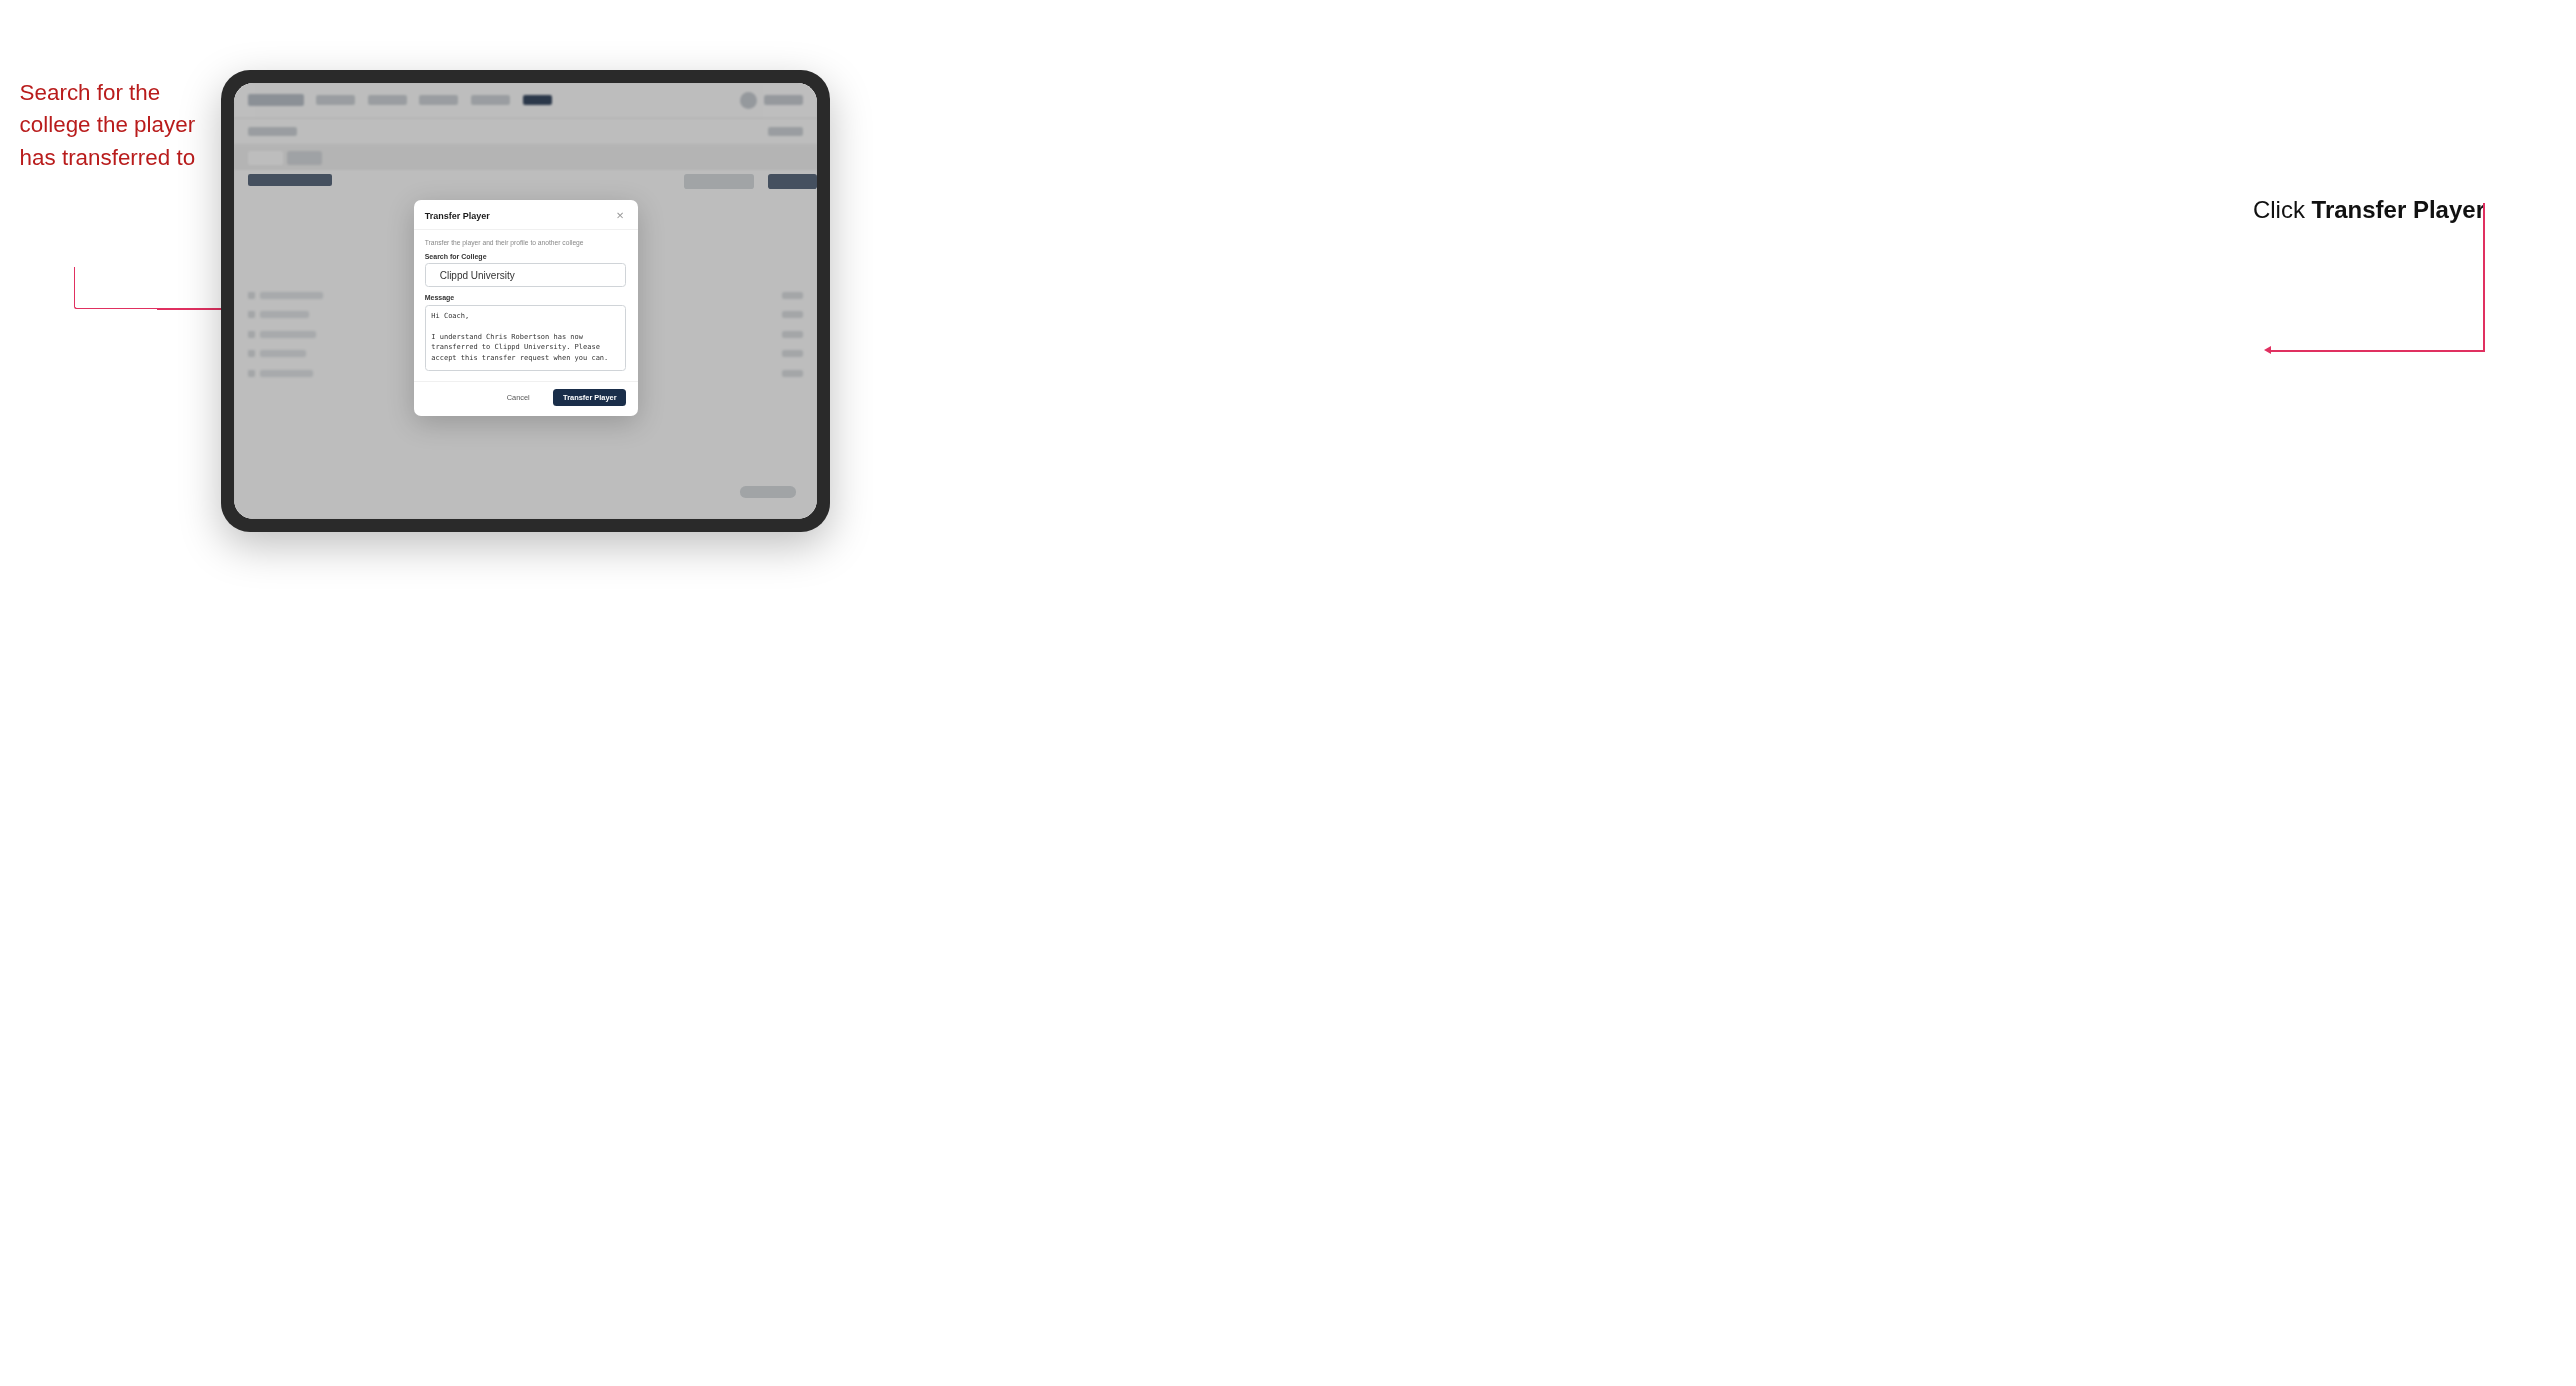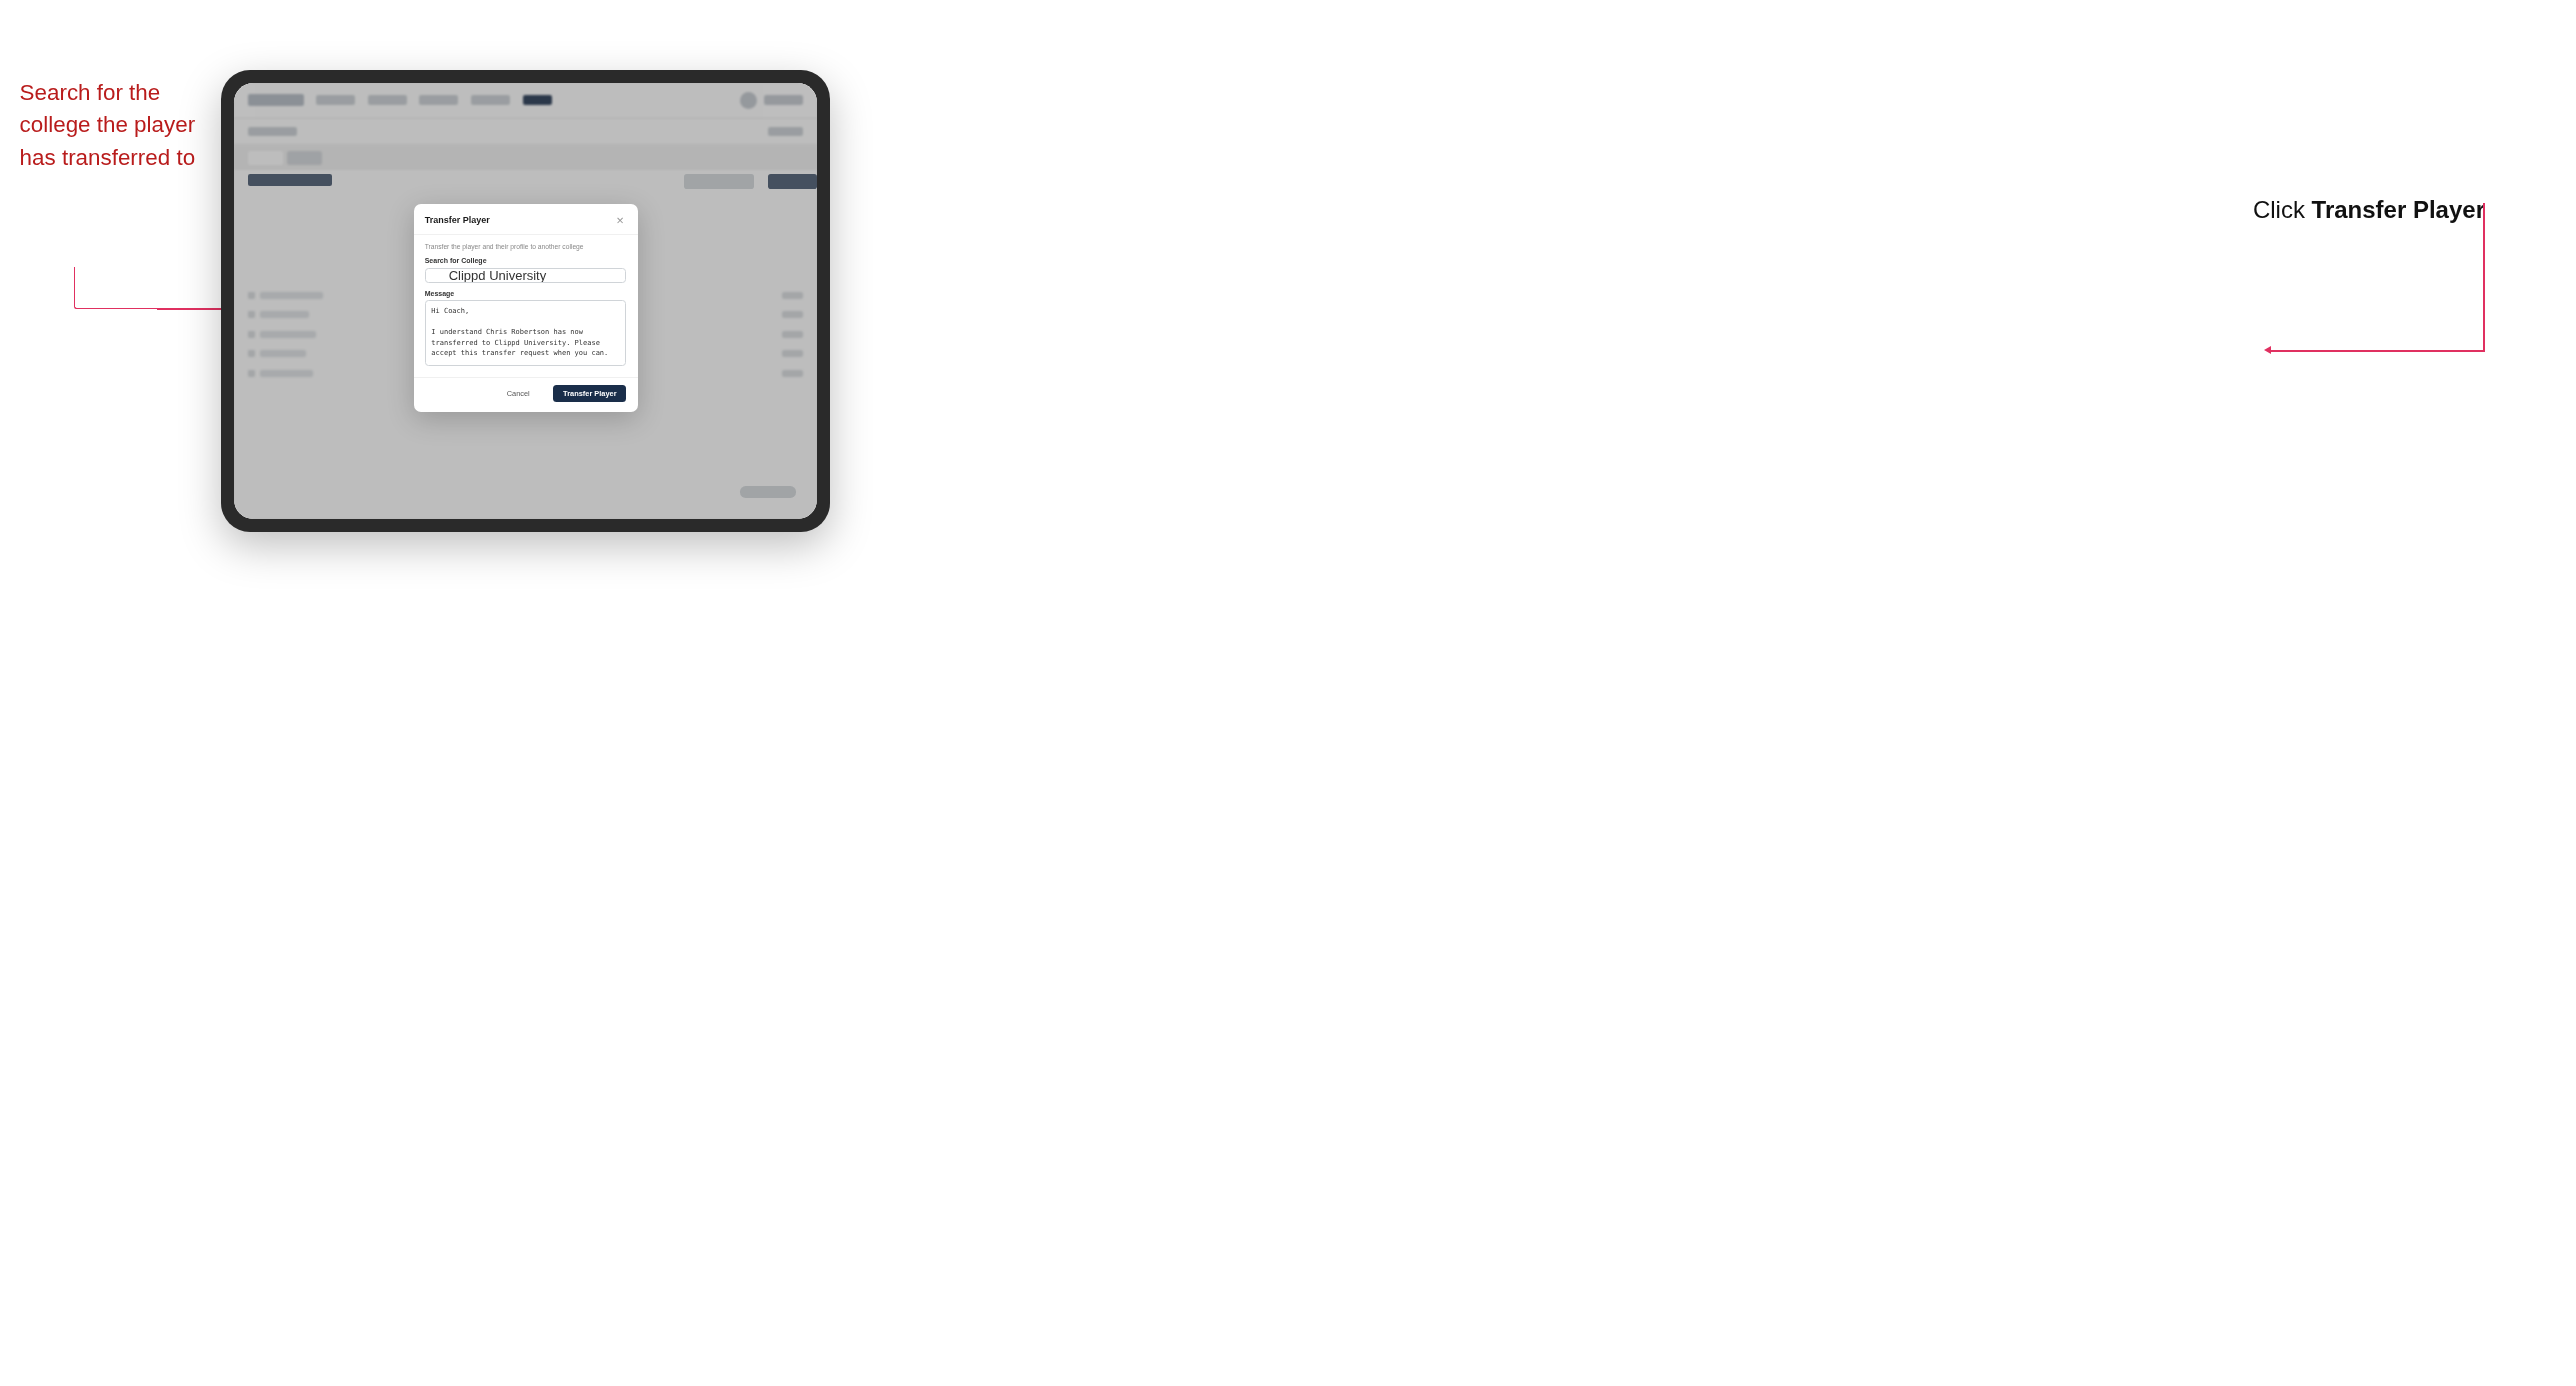--- a/index.html
+++ b/index.html
@@ -285,25 +285,25 @@
       margin-bottom: 7px;
     }
     .modal-label {
       font-size: 7px;
       font-weight: 600;
       color: #333;
       margin-bottom: 3.5px;
     }
     .modal-input {
       width: 100%;
-      height: 15px;
+      height: 24px;
       border: 0.7px solid #d0d4d8;
       border-radius: 3.5px;
-      padding: 0 23px;
-      font-size: 13px;
+      padding: 0 14px;
+      font-size: 10px;
       color: #333;
       margin-bottom: 7px;
       outline: none;
     }
     .modal-textarea {
       width: 100%;
       height: 66px;
       border: 0.7px solid #d0d4d8;
       border-radius: 3.5px;
       padding: 4.9px 5.6px;

